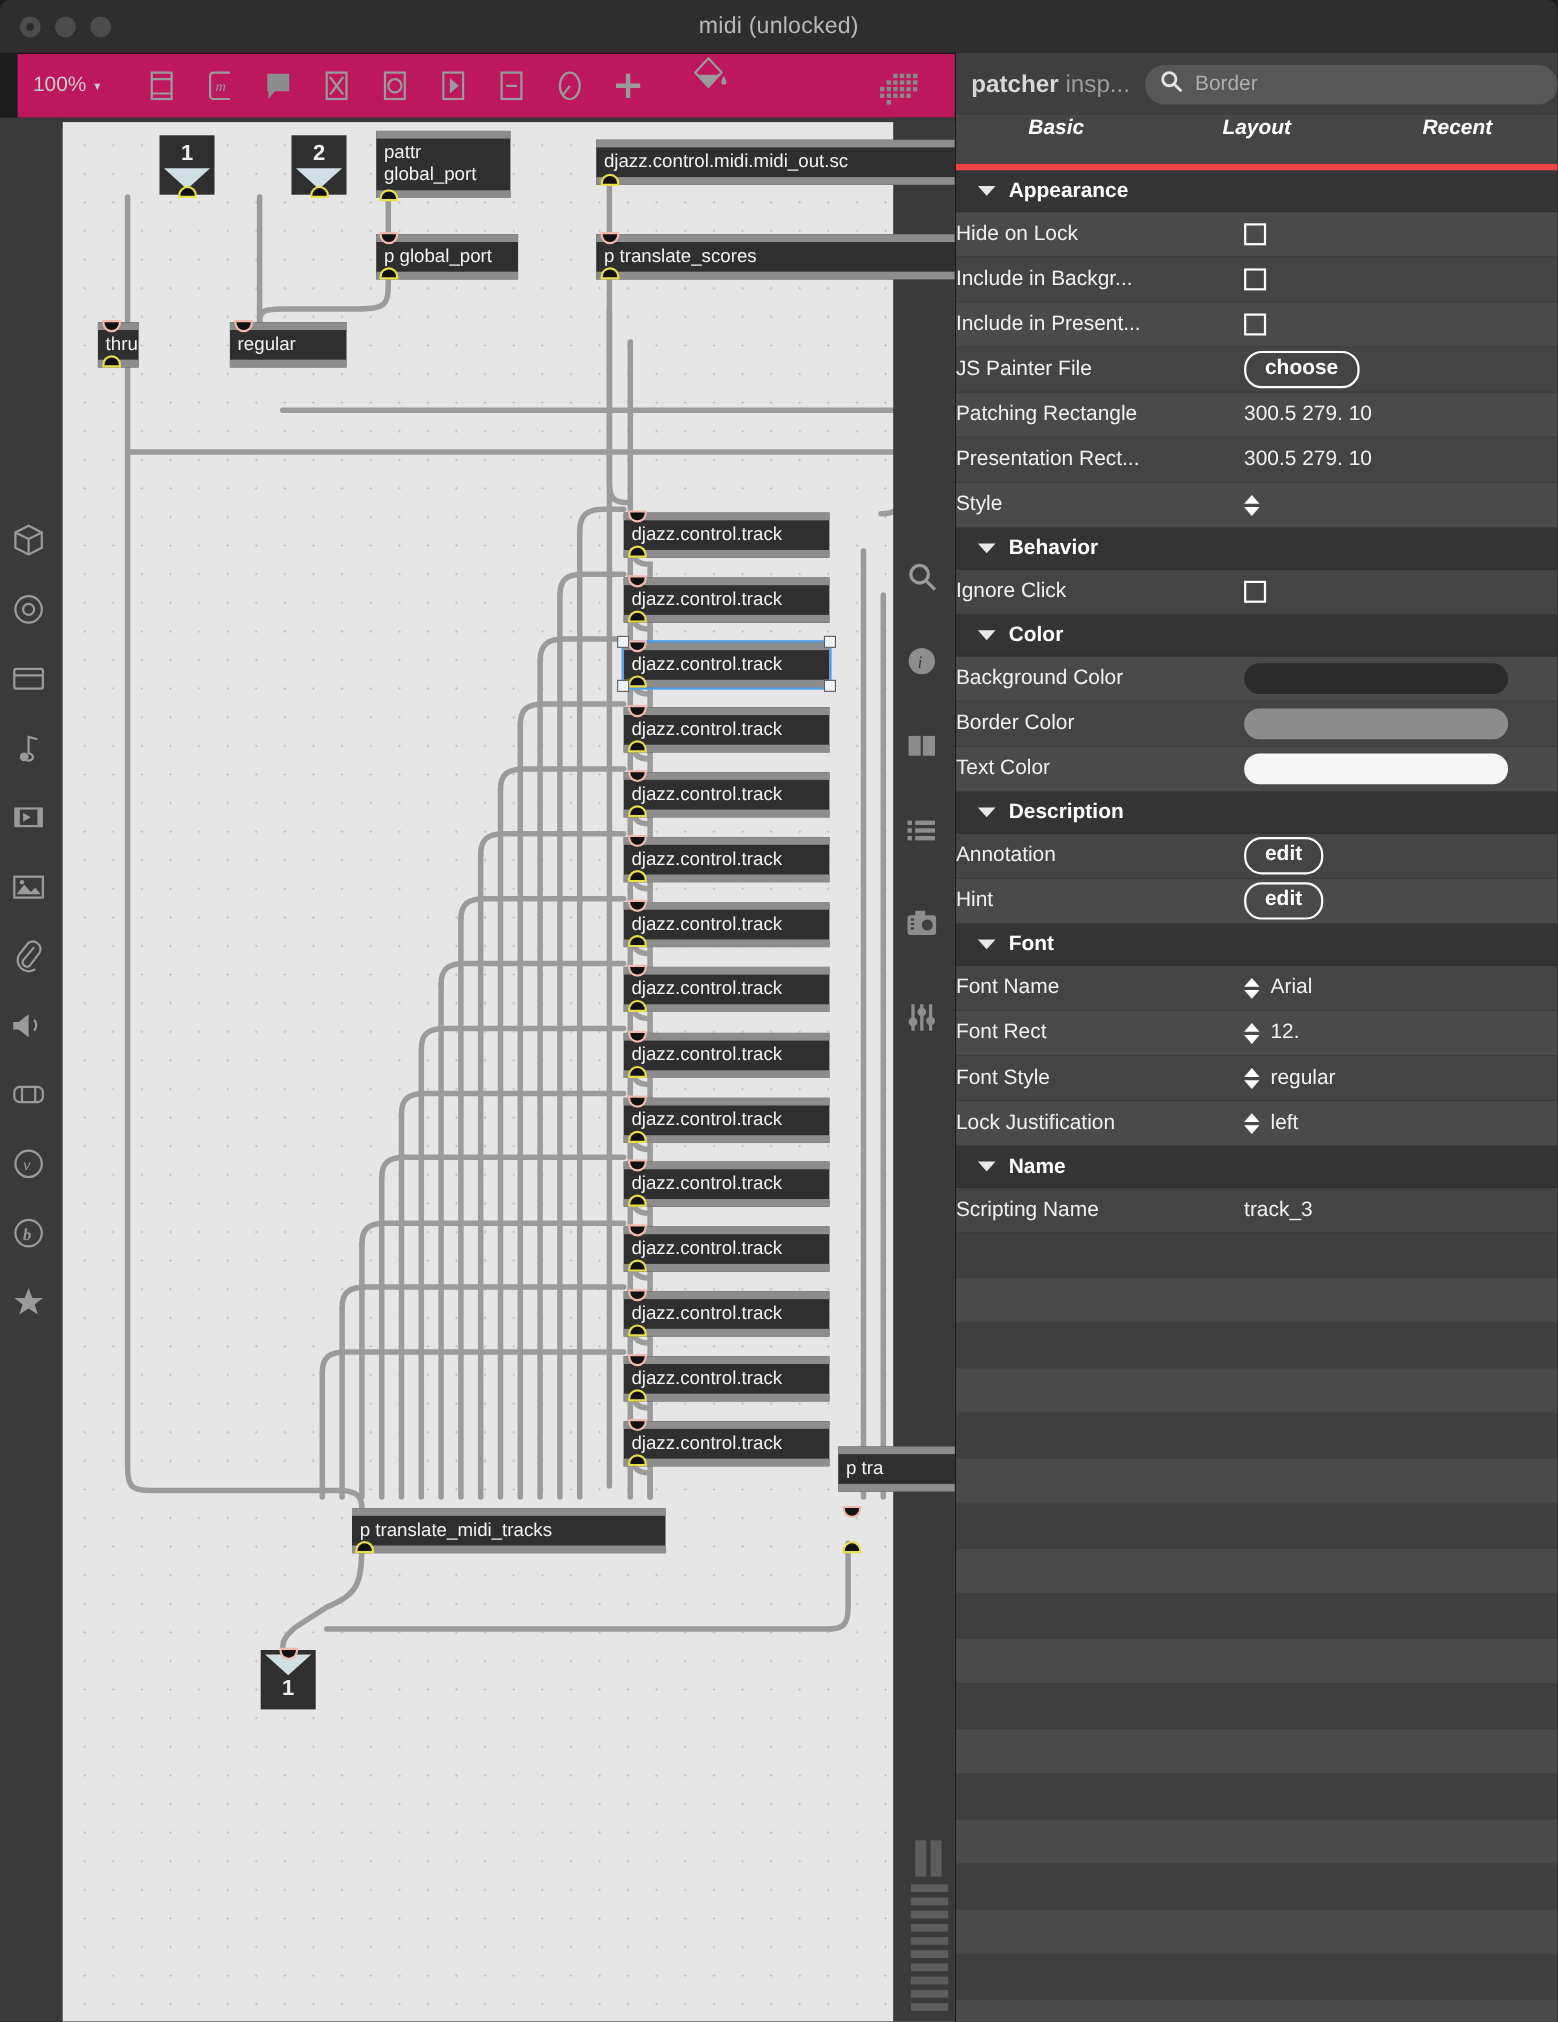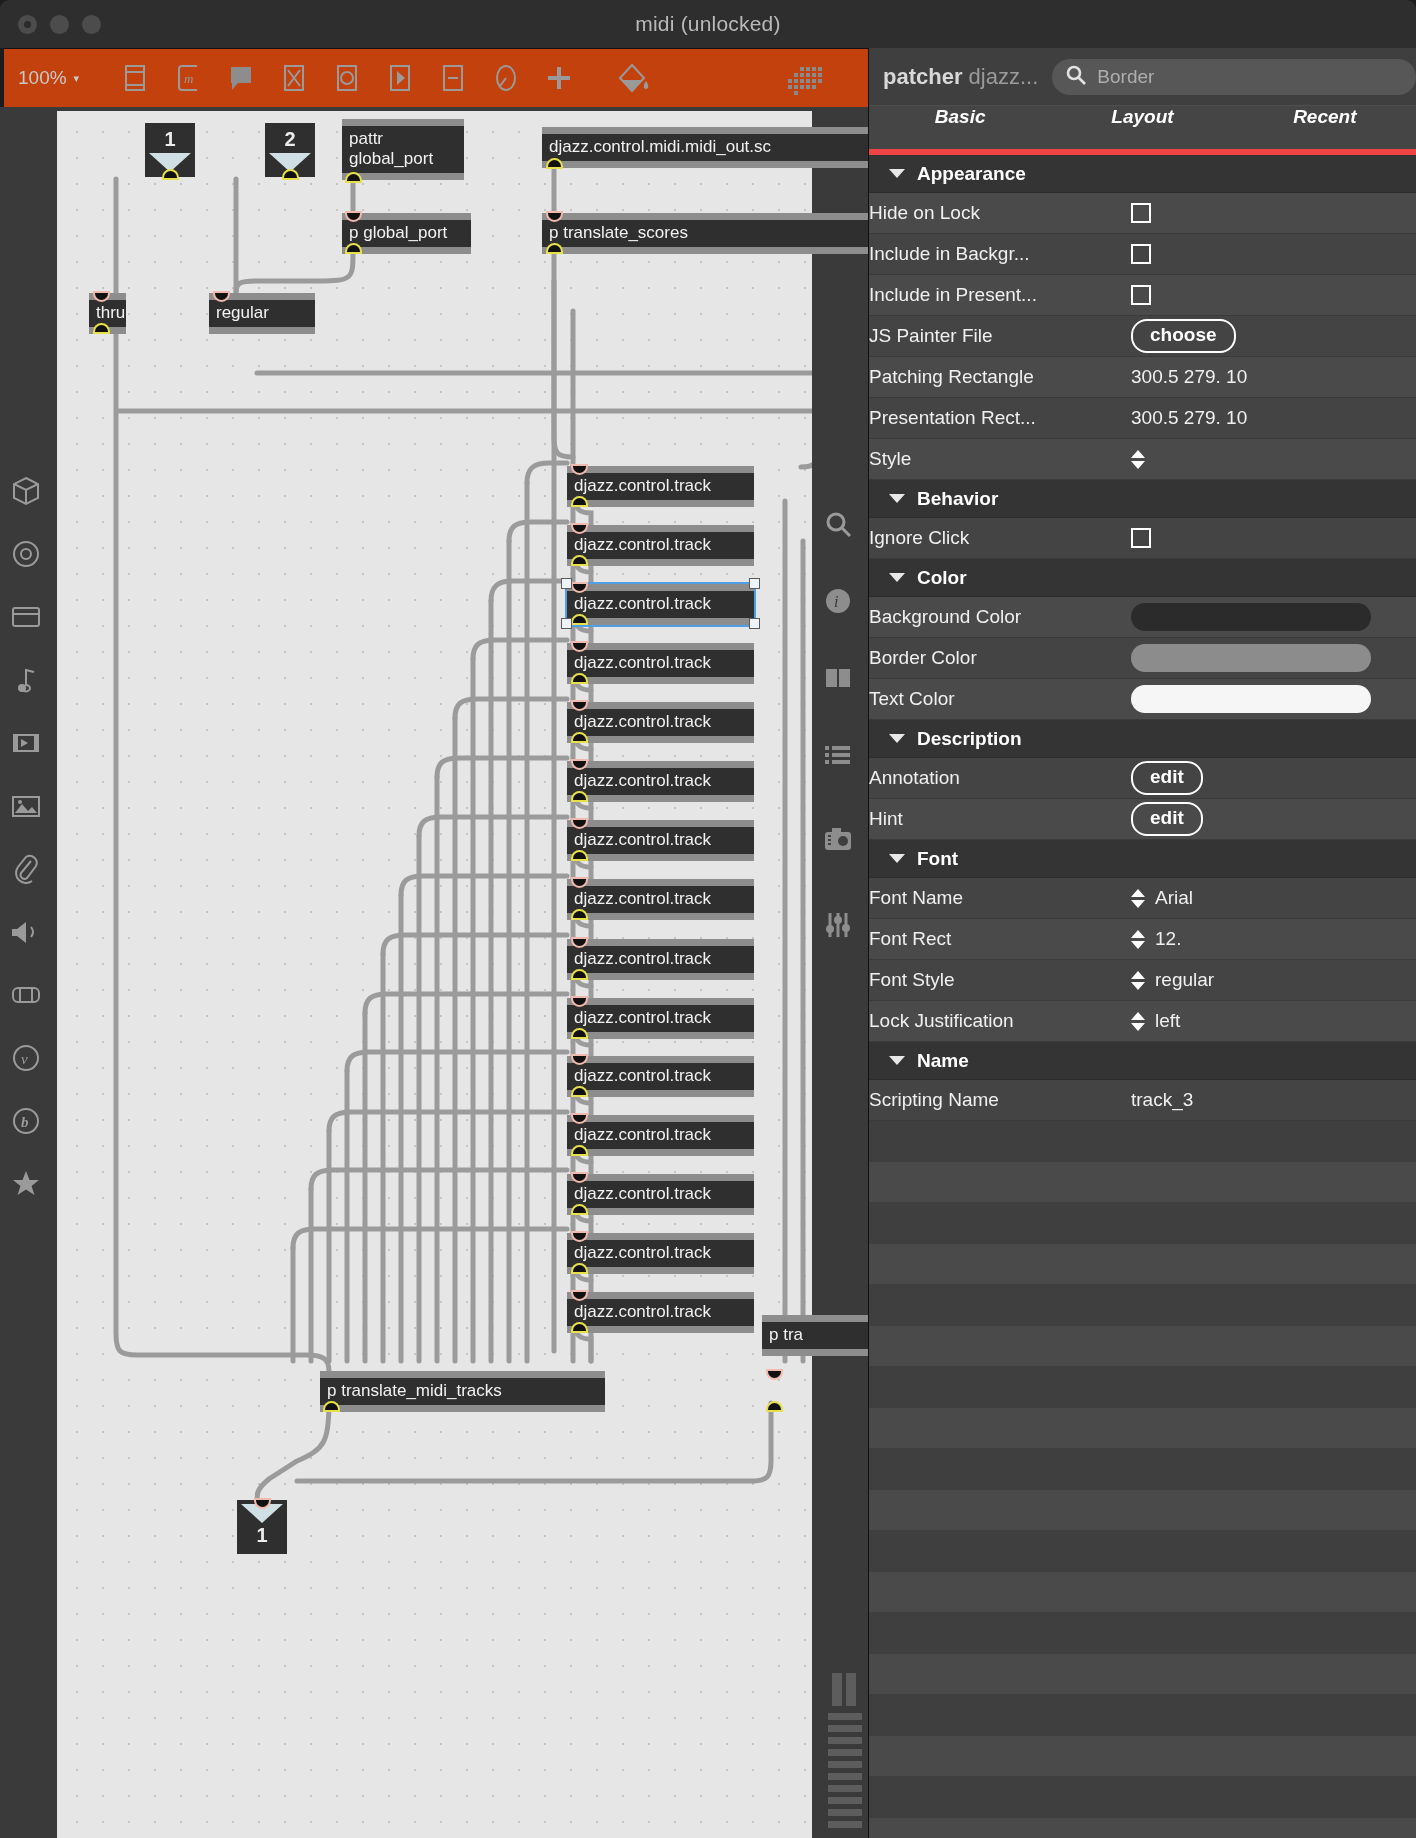--- a/index.html
+++ b/index.html
@@ -34,24 +34,24 @@
     content:''; position:absolute; left:6px; top:6px;
     width:7px; height:7px; border-radius:50%; background:#2b2b2b;
   }
   #window-title {
     position: absolute; left: 0; right: 0; text-align: center;
     color: #b9b9b9; font-size: 21px; letter-spacing: .2px;
   }
 
   
   #toolbar {
-    position: absolute; left: 4px; top: 48px; width: 868px; height: 59px;
-    background: #c2410c;
+    position: absolute; left: 16px; top: 48px; width: 868px; height: 59px;
+    background: #be185d;
     border-top: 1px solid #111;
-    display: flex; align-items: center;
+    display: flex; 
   }
   #zoom-control {
     display: flex; align-items: center; gap: 7px;
     margin-left: 14px; color: #c9c9c9; font-size: 19px;
   }
   #zoom-control .caret { font-size: 11px; color: #c9c9c9; }
   .tb-icons { display: flex; align-items: center; gap: 19px; margin-left: 39px; }
   .tbi { width: 34px; height: 34px; position: relative; cursor: default; }
   .tbi svg { display: block; }
   #grid-icon { position: absolute; right: 42px; top: 14px; }
@@ -756,21 +756,21 @@
             <circle cx="25" cy="20" r="4"></circle>
           </g>
         </svg>
     </div>
   </div>
 
   <div id="inspector">
     <div id="insp-header">
       <div id="insp-title">
         <b>patcher</b>
-        <span class="dim">djazz...</span>
+        <span class="dim">insp...</span>
       </div>
       <div id="filter-box">
         <span>
           <svg width="22" height="22" viewBox="0 0 22 22">
               <circle cx="9" cy="9" r="6" fill="none" stroke="#e2e2e2" stroke-width="2.6"></circle>
               <line x1="13.5" y1="13.5" x2="20" y2="20" stroke="#e2e2e2" stroke-width="2.6"></line>
             </svg>
         </span>
         <span class="ftext">Border</span>
       </div>

